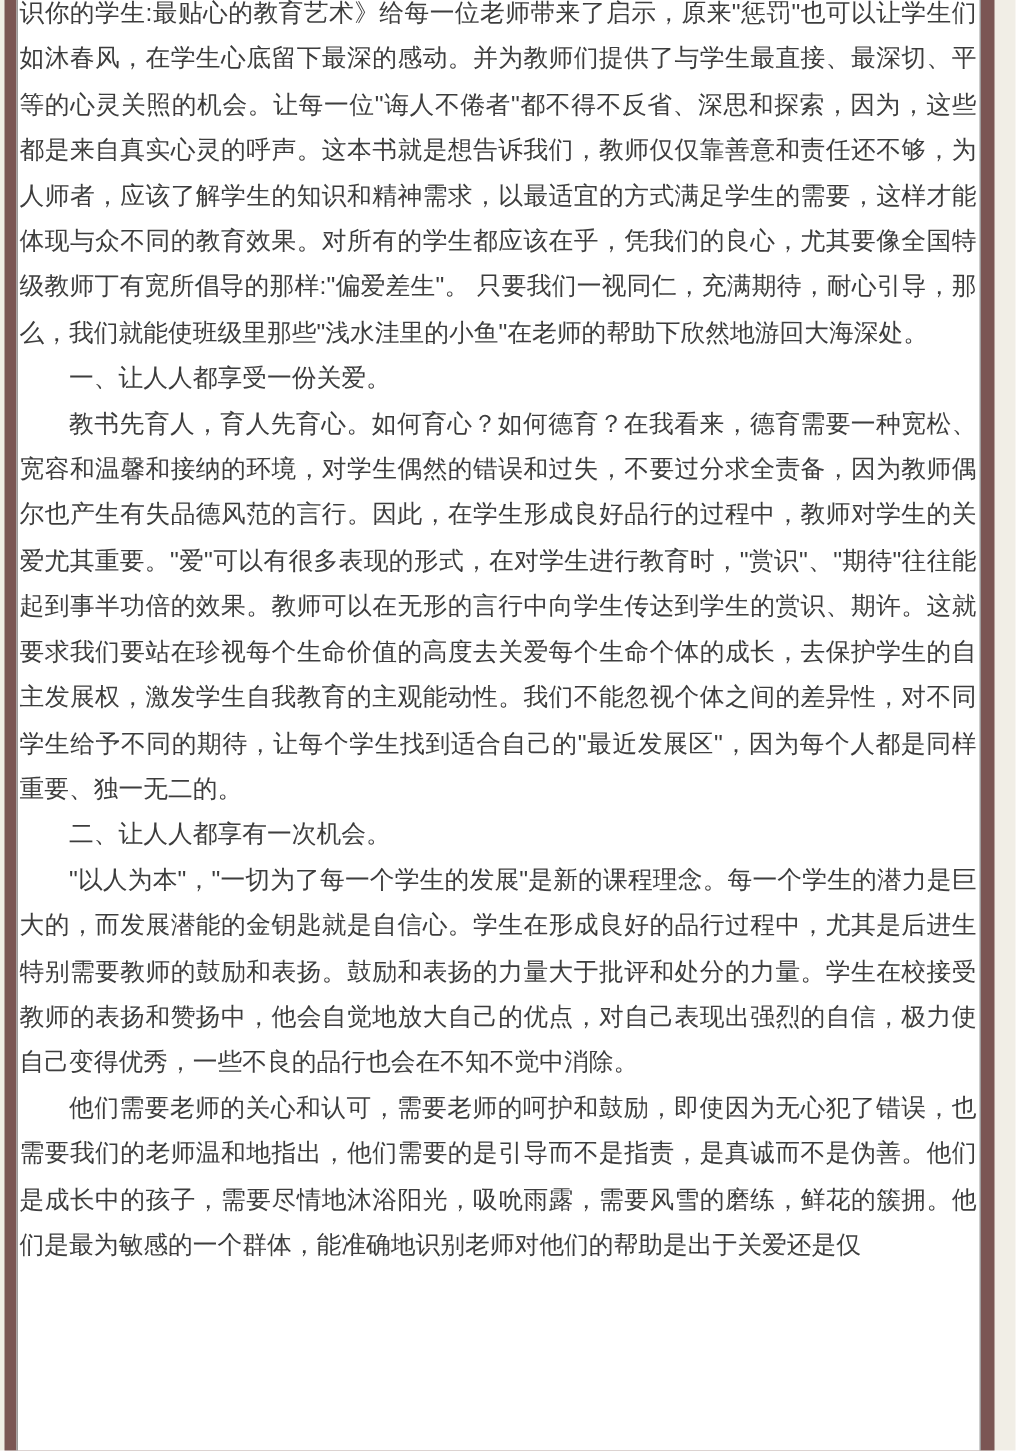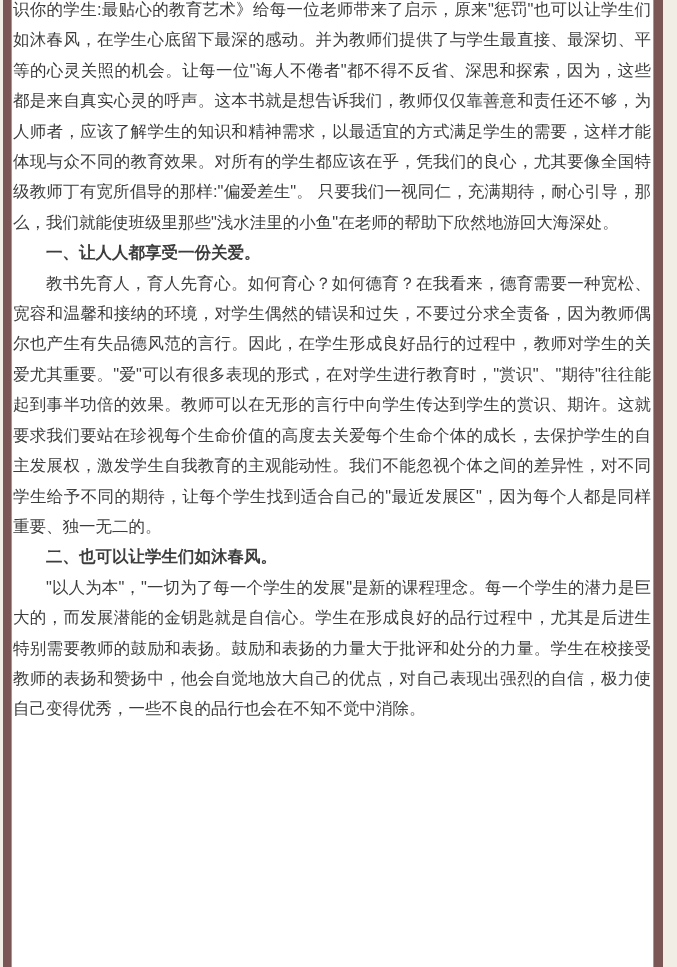--- a/index.html
+++ b/index.html
@@ -38,27 +38,28 @@
     line-height: 30.4px;
     color: #3d3d3d;
     text-align: justify;
     text-indent: 2em;
   }
   .content p.continuation {
     text-indent: 0;
     margin-top: -6px;
   }
   .content p.heading {
-    font-weight: bold;
+    font-weight: normal;
   }
 </style>
 </head>
 <body>
 
 <div class="page">
   <div class="content">
     <p class="continuation">识你的学生:最贴心的教育艺术》给每一位老师带来了启示，原来"惩罚"也可以让学生们如沐春风，在学生心底留下最深的感动。并为教师们提供了与学生最直接、最深切、平等的心灵关照的机会。让每一位"诲人不倦者"都不得不反省、深思和探索，因为，这些都是来自真实心灵的呼声。这本书就是想告诉我们，教师仅仅靠善意和责任还不够，为人师者，应该了解学生的知识和精神需求，以最适宜的方式满足学生的需要，这样才能体现与众不同的教育效果。对所有的学生都应该在乎，凭我们的良心，尤其要像全国特级教师丁有宽所倡导的那样:"偏爱差生"。 只要我们一视同仁，充满期待，耐心引导，那么，我们就能使班级里那些"浅水洼里的小鱼"在老师的帮助下欣然地游回大海深处。</p>
     <p class="heading">一、让人人都享受一份关爱。</p>
     <p>教书先育人，育人先育心。如何育心？如何德育？在我看来，德育需要一种宽松、宽容和温馨和接纳的环境，对学生偶然的错误和过失，不要过分求全责备，因为教师偶尔也产生有失品德风范的言行。因此，在学生形成良好品行的过程中，教师对学生的关爱尤其重要。"爱"可以有很多表现的形式，在对学生进行教育时，"赏识"、"期待"往往能起到事半功倍的效果。教师可以在无形的言行中向学生传达到学生的赏识、期许。这就要求我们要站在珍视每个生命价值的高度去关爱每个生命个体的成长，去保护学生的自主发展权，激发学生自我教育的主观能动性。我们不能忽视个体之间的差异性，对不同学生给予不同的期待，让每个学生找到适合自己的"最近发展区"，因为每个人都是同样重要、独一无二的。</p>
-    <p class="heading">二、也可以让学生们如沐春风。</p>
+    <p class="heading">二、让人人都享有一次机会。</p>
     <p>"以人为本"，"一切为了每一个学生的发展"是新的课程理念。每一个学生的潜力是巨大的，而发展潜能的金钥匙就是自信心。学生在形成良好的品行过程中，尤其是后进生特别需要教师的鼓励和表扬。鼓励和表扬的力量大于批评和处分的力量。学生在校接受教师的表扬和赞扬中，他会自觉地放大自己的优点，对自己表现出强烈的自信，极力使自己变得优秀，一些不良的品行也会在不知不觉中消除。</p>
+    <p>他们需要老师的关心和认可，需要老师的呵护和鼓励，即使因为无心犯了错误，也需要我们的老师温和地指出，他们需要的是引导而不是指责，是真诚而不是伪善。他们是成长中的孩子，需要尽情地沐浴阳光，吸吮雨露，需要风雪的磨练，鲜花的簇拥。他们是最为敏感的一个群体，能准确地识别老师对他们的帮助是出于关爱还是仅</p>
   </div>
 </div>
 
 </body></html>

